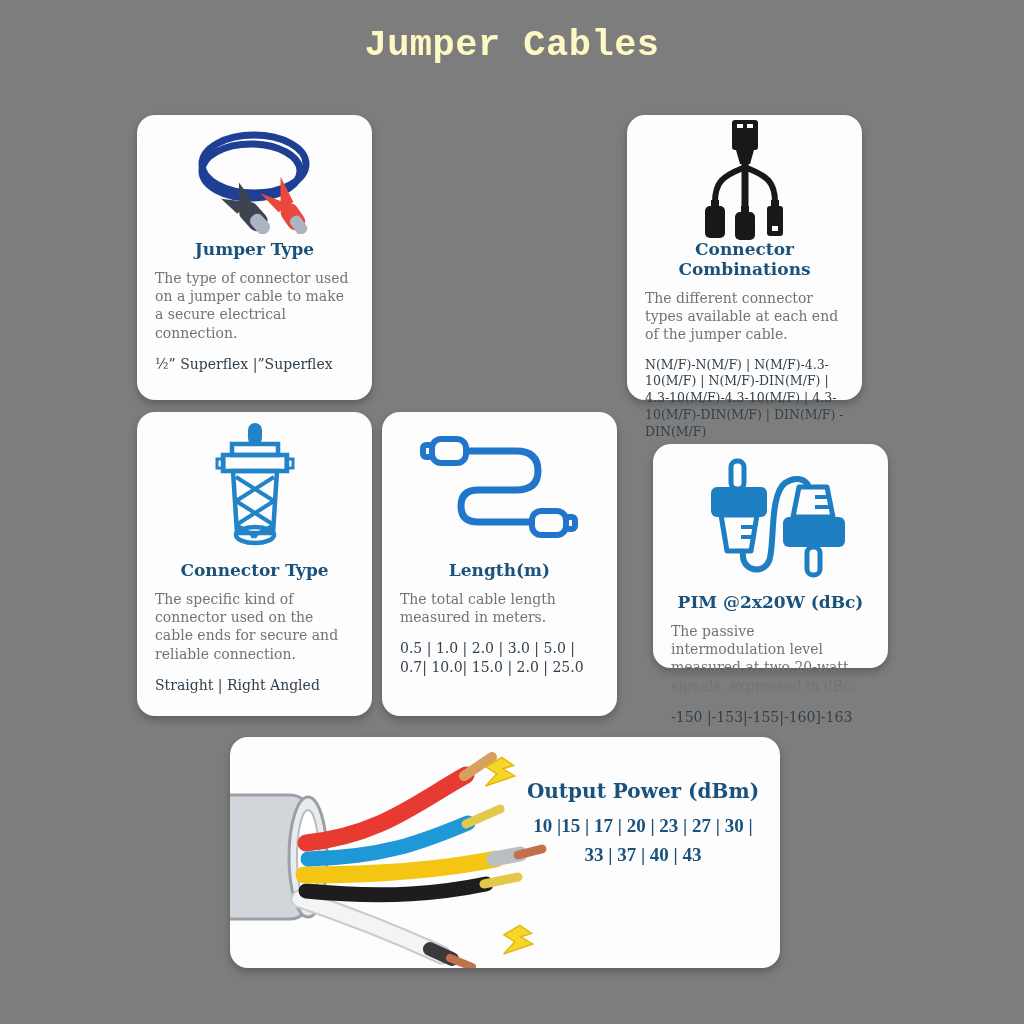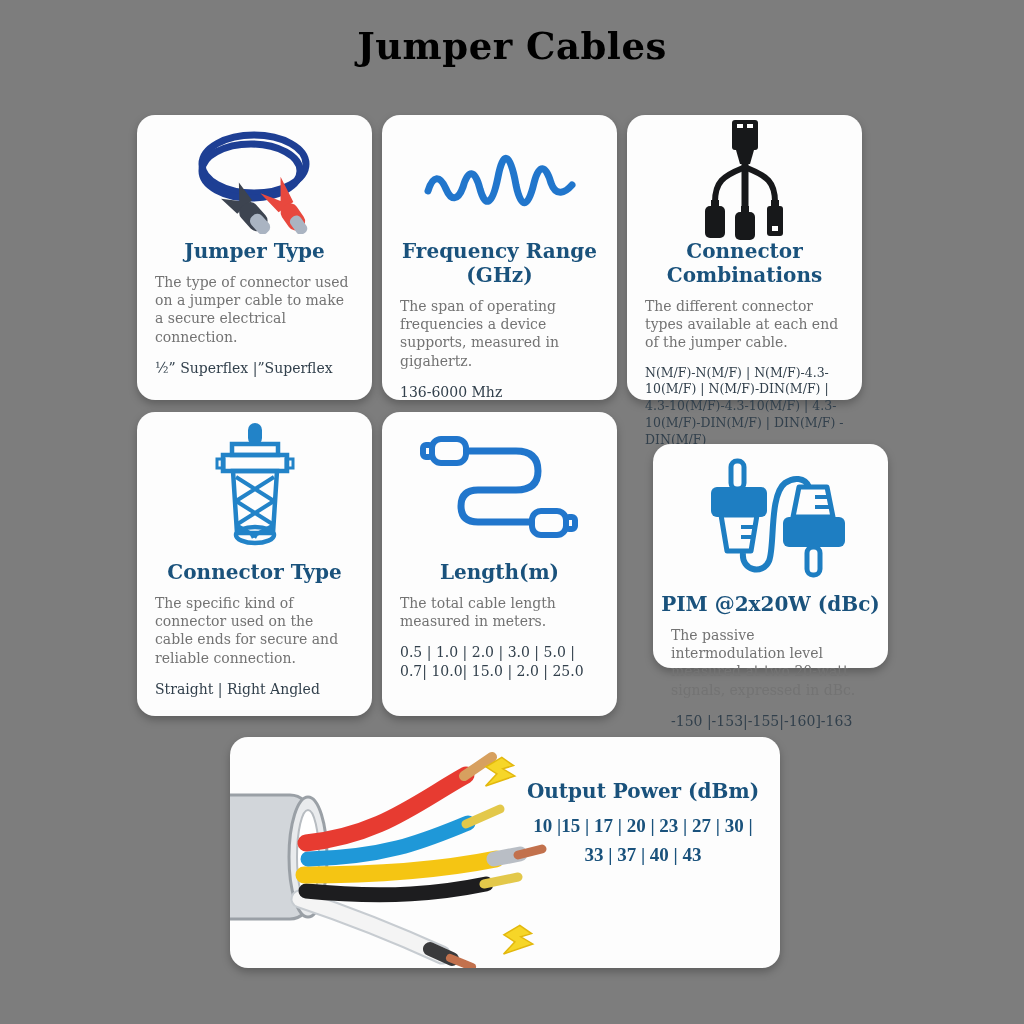--- a/index.html
+++ b/index.html
@@ -6,22 +6,23 @@
   .canvas {
     position:relative;
     width:1024px; height:1024px;
     background:#7d7d7d;
     font-family:"DejaVu Serif","Liberation Serif",serif;
     overflow:hidden;
   }
   .main-title {
     position:absolute; left:0; top:24px; width:100%;
     text-align:center;
-    font-size:37px; font-weight:bold; color:#000000;
+    font-size:37px; font-weight:bold; color:#fef9c3;
     letter-spacing:0.5px;
+    font-family:Liberation Mono, monospace;
   }
   .card {
     position:absolute;
     background:#fdfdfd;
     border-radius:18px;
     box-shadow:0 4px 9px rgba(0,0,0,0.25);
     box-sizing:border-box;
     padding:0 18px;
   }
   .card.c0 { left:137px; top:115px; width:235px; height:285px; }
@@ -31,21 +32,21 @@
   .card.c4 { left:382px; top:412px; width:235px; height:304px; }
   .card.c5 { left:653px; top:412px; width:235px; height:224px;margin-top:32px; }
   .icon-box {
     display:flex; align-items:center; justify-content:center;
   }
   .row1 .icon-box { height:116px; padding-top:6px; }
   .row2 .icon-box { height:142px; padding-top:4px; }
   .card-title {
     margin:2px -12px 10px;
     text-align:center;
-    font-size:20px; font-weight:bold;
+    font-size:17px; font-weight:bold;
     color:#1a527c;
   }
   .card-desc {
     margin:0 0 13px;
     font-size:14px; line-height:1.3;
     color:#737373;
   }
   .card-values {
     margin:0;
     font-size:14px; line-height:1.3;
@@ -96,30 +97,20 @@
           <rect x="96" y="82" width="18" height="28" rx="8" fill="#e8483e"></rect>
           <rect x="99" y="96" width="12" height="20" rx="5" fill="#aab4c2"></rect>
         </g>
       </svg>
     </div>
     <div class="card-title">Jumper Type</div>
     <p class="card-desc">The type of connector used on a jumper cable to make a secure electrical connection.</p>
     <p class="card-values">½” Superflex |”Superflex</p>
   </div>
 
-  <div class="card c1 row1">
-    <div class="icon-box">
-      <svg width="160" height="80" viewBox="0 0 160 80">
-        <path d="M8,52 C13,36 20,36 26,50 C31,62 38,62 43,48 C48,30 55,30 60,50 C65,68 72,68 78,38 C83,12 90,12 96,46 C101,70 108,70 114,44 C119,24 126,26 131,44 C136,58 145,54 152,46" fill="none" stroke="#2176cc" stroke-width="7" stroke-linecap="round"></path>
-      </svg>
-    </div>
-    <div class="card-title">Frequency Range (GHz)</div>
-    <p class="card-desc">The span of operating frequencies a device supports, measured in gigahertz.</p>
-    <p class="card-values">136-6000 Mhz</p>
-  </div>
 
   <div class="card c2 row1">
     <div class="icon-box">
       <svg width="112" height="122" viewBox="0 0 112 122">
         <rect x="43" y="2" width="26" height="30" rx="3" fill="#17181a"></rect>
         <rect x="48" y="6" width="6" height="4" fill="#ffffff"></rect>
         <rect x="58" y="6" width="6" height="4" fill="#ffffff"></rect>
         <path d="M47,32 L65,32 L61,46 L51,46 Z" fill="#17181a"></path>
         <path d="M56,46 L56,92" fill="none" stroke="#17181a" stroke-width="7"></path>
         <path d="M54,50 C34,58 26,64 26,84" fill="none" stroke="#17181a" stroke-width="6"></path>

